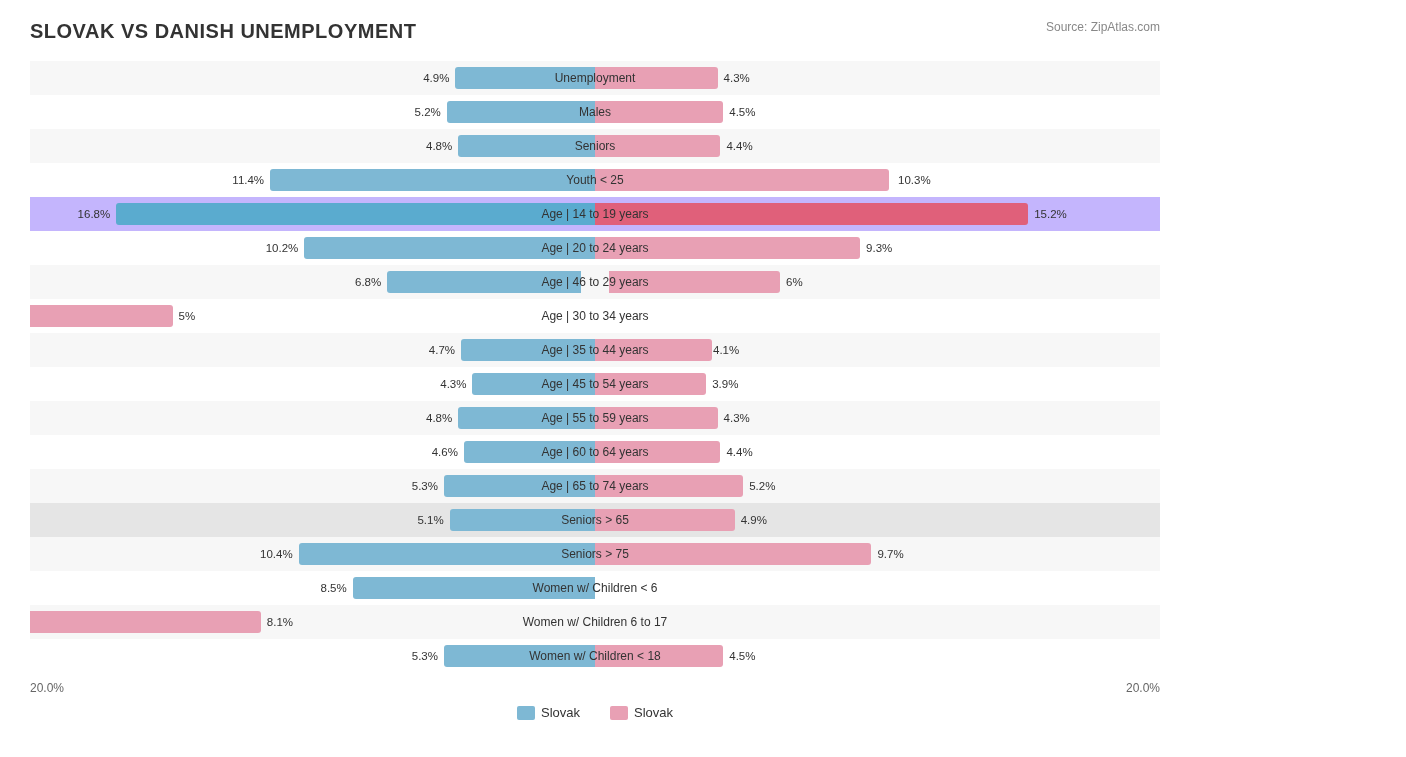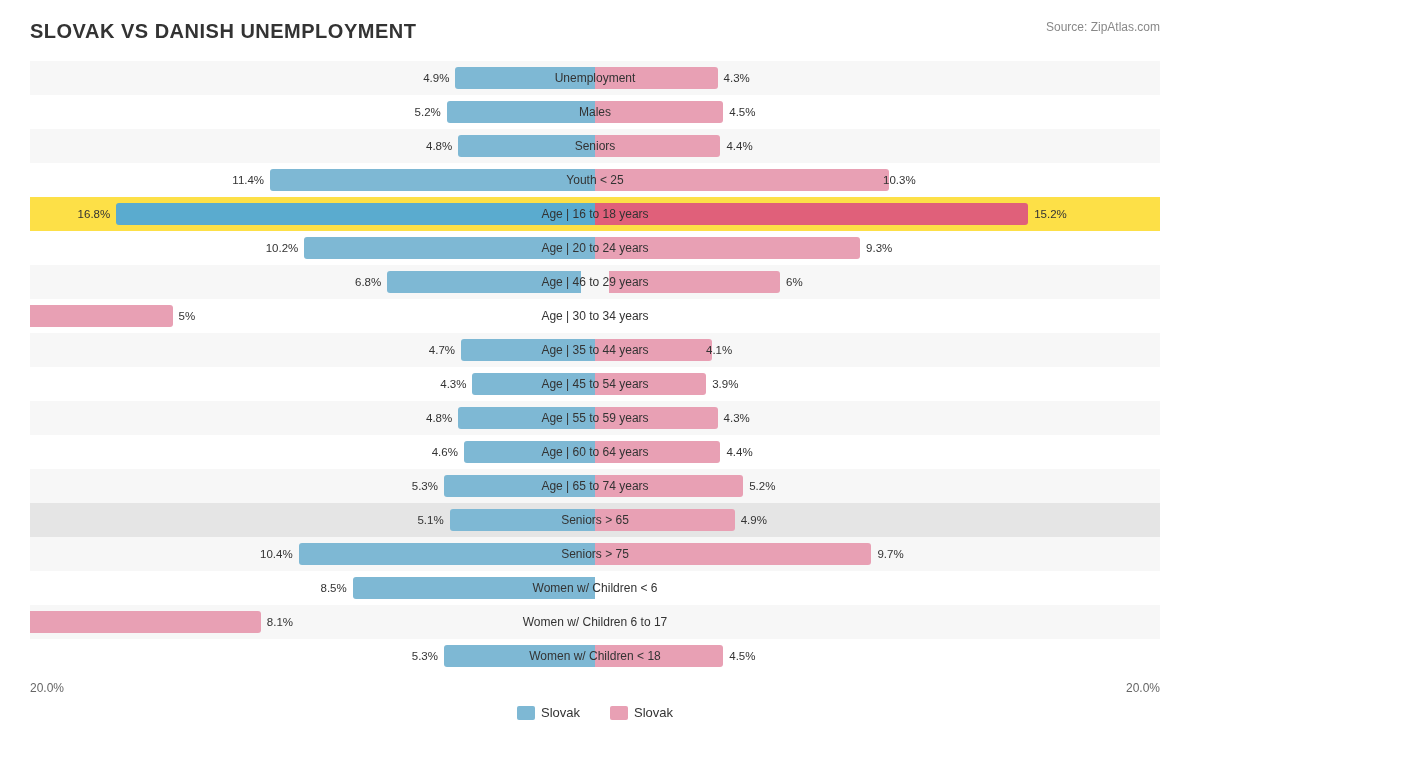--- a/index.html
+++ b/index.html
@@ -175,34 +175,34 @@
         </div>
         <div class="center-label">Seniors</div>
       </div>
       <div class="row-container" style="background: rgb(255, 255, 255);">
         <div class="left-bar-area">
           <div class="bar-blue" style="width: 324.9px;"></div>
           <div class="val-left" style="right: 330.9px;">11.4%</div>
         </div>
         <div class="right-bar-area">
           <div class="bar-pink" style="width: 293.55px;"></div>
-          <div class="val-right" style="left: 288px;">10.3%</div>
+          <div class="val-right" style="left: 303px;">10.3%</div>
         </div>
         <div class="center-label">Youth &lt; 25</div>
       </div>
-      <div class="row-container" style="background: #fde047;">
+      <div class="row-container" style="background: #c4b5fd;">
         <div class="left-bar-area">
           <div class="bar-blue" style="width: 478.8px; background: rgb(90, 171, 207);"></div>
           <div class="val-left" style="right: 484.8px;">16.8%</div>
         </div>
         <div class="right-bar-area">
           <div class="bar-pink" style="width: 433.2px; background: rgb(224, 96, 122);"></div>
           <div class="val-right" style="left: 439.2px;">15.2%</div>
         </div>
-        <div class="center-label">Age | 16 to 18 years</div>
+        <div class="center-label">Age | 14 to 19 years</div>
       </div>
       <div class="row-container" style="background: rgb(255, 255, 255);">
         <div class="left-bar-area">
           <div class="bar-blue" style="width: 290.7px;"></div>
           <div class="val-left" style="right: 296.7px;">10.2%</div>
         </div>
         <div class="right-bar-area">
           <div class="bar-pink" style="width: 265.05px;"></div>
           <div class="val-right" style="left: 271.05px;">9.3%</div>
         </div>
@@ -226,21 +226,21 @@
         </div>
         <div class="center-label">Age | 30 to 34 years</div>
       </div>
       <div class="row-container" style="background: rgb(247, 247, 247);">
         <div class="left-bar-area">
           <div class="bar-blue" style="width: 133.95px;"></div>
           <div class="val-left" style="right: 139.95px;">4.7%</div>
         </div>
         <div class="right-bar-area">
           <div class="bar-pink" style="width: 116.85px;"></div>
-          <div class="val-right" style="left: 111px;">4.1%</div>
+          <div class="val-right" style="left: 118px;">4.1%</div>
         </div>
         <div class="center-label">Age | 35 to 44 years</div>
       </div>
       <div class="row-container" style="background: rgb(255, 255, 255);">
         <div class="left-bar-area">
           <div class="bar-blue" style="width: 122.55px;"></div>
           <div class="val-left" style="right: 128.55px;">4.3%</div>
         </div>
         <div class="right-bar-area">
           <div class="bar-pink" style="width: 111.15px;"></div>

